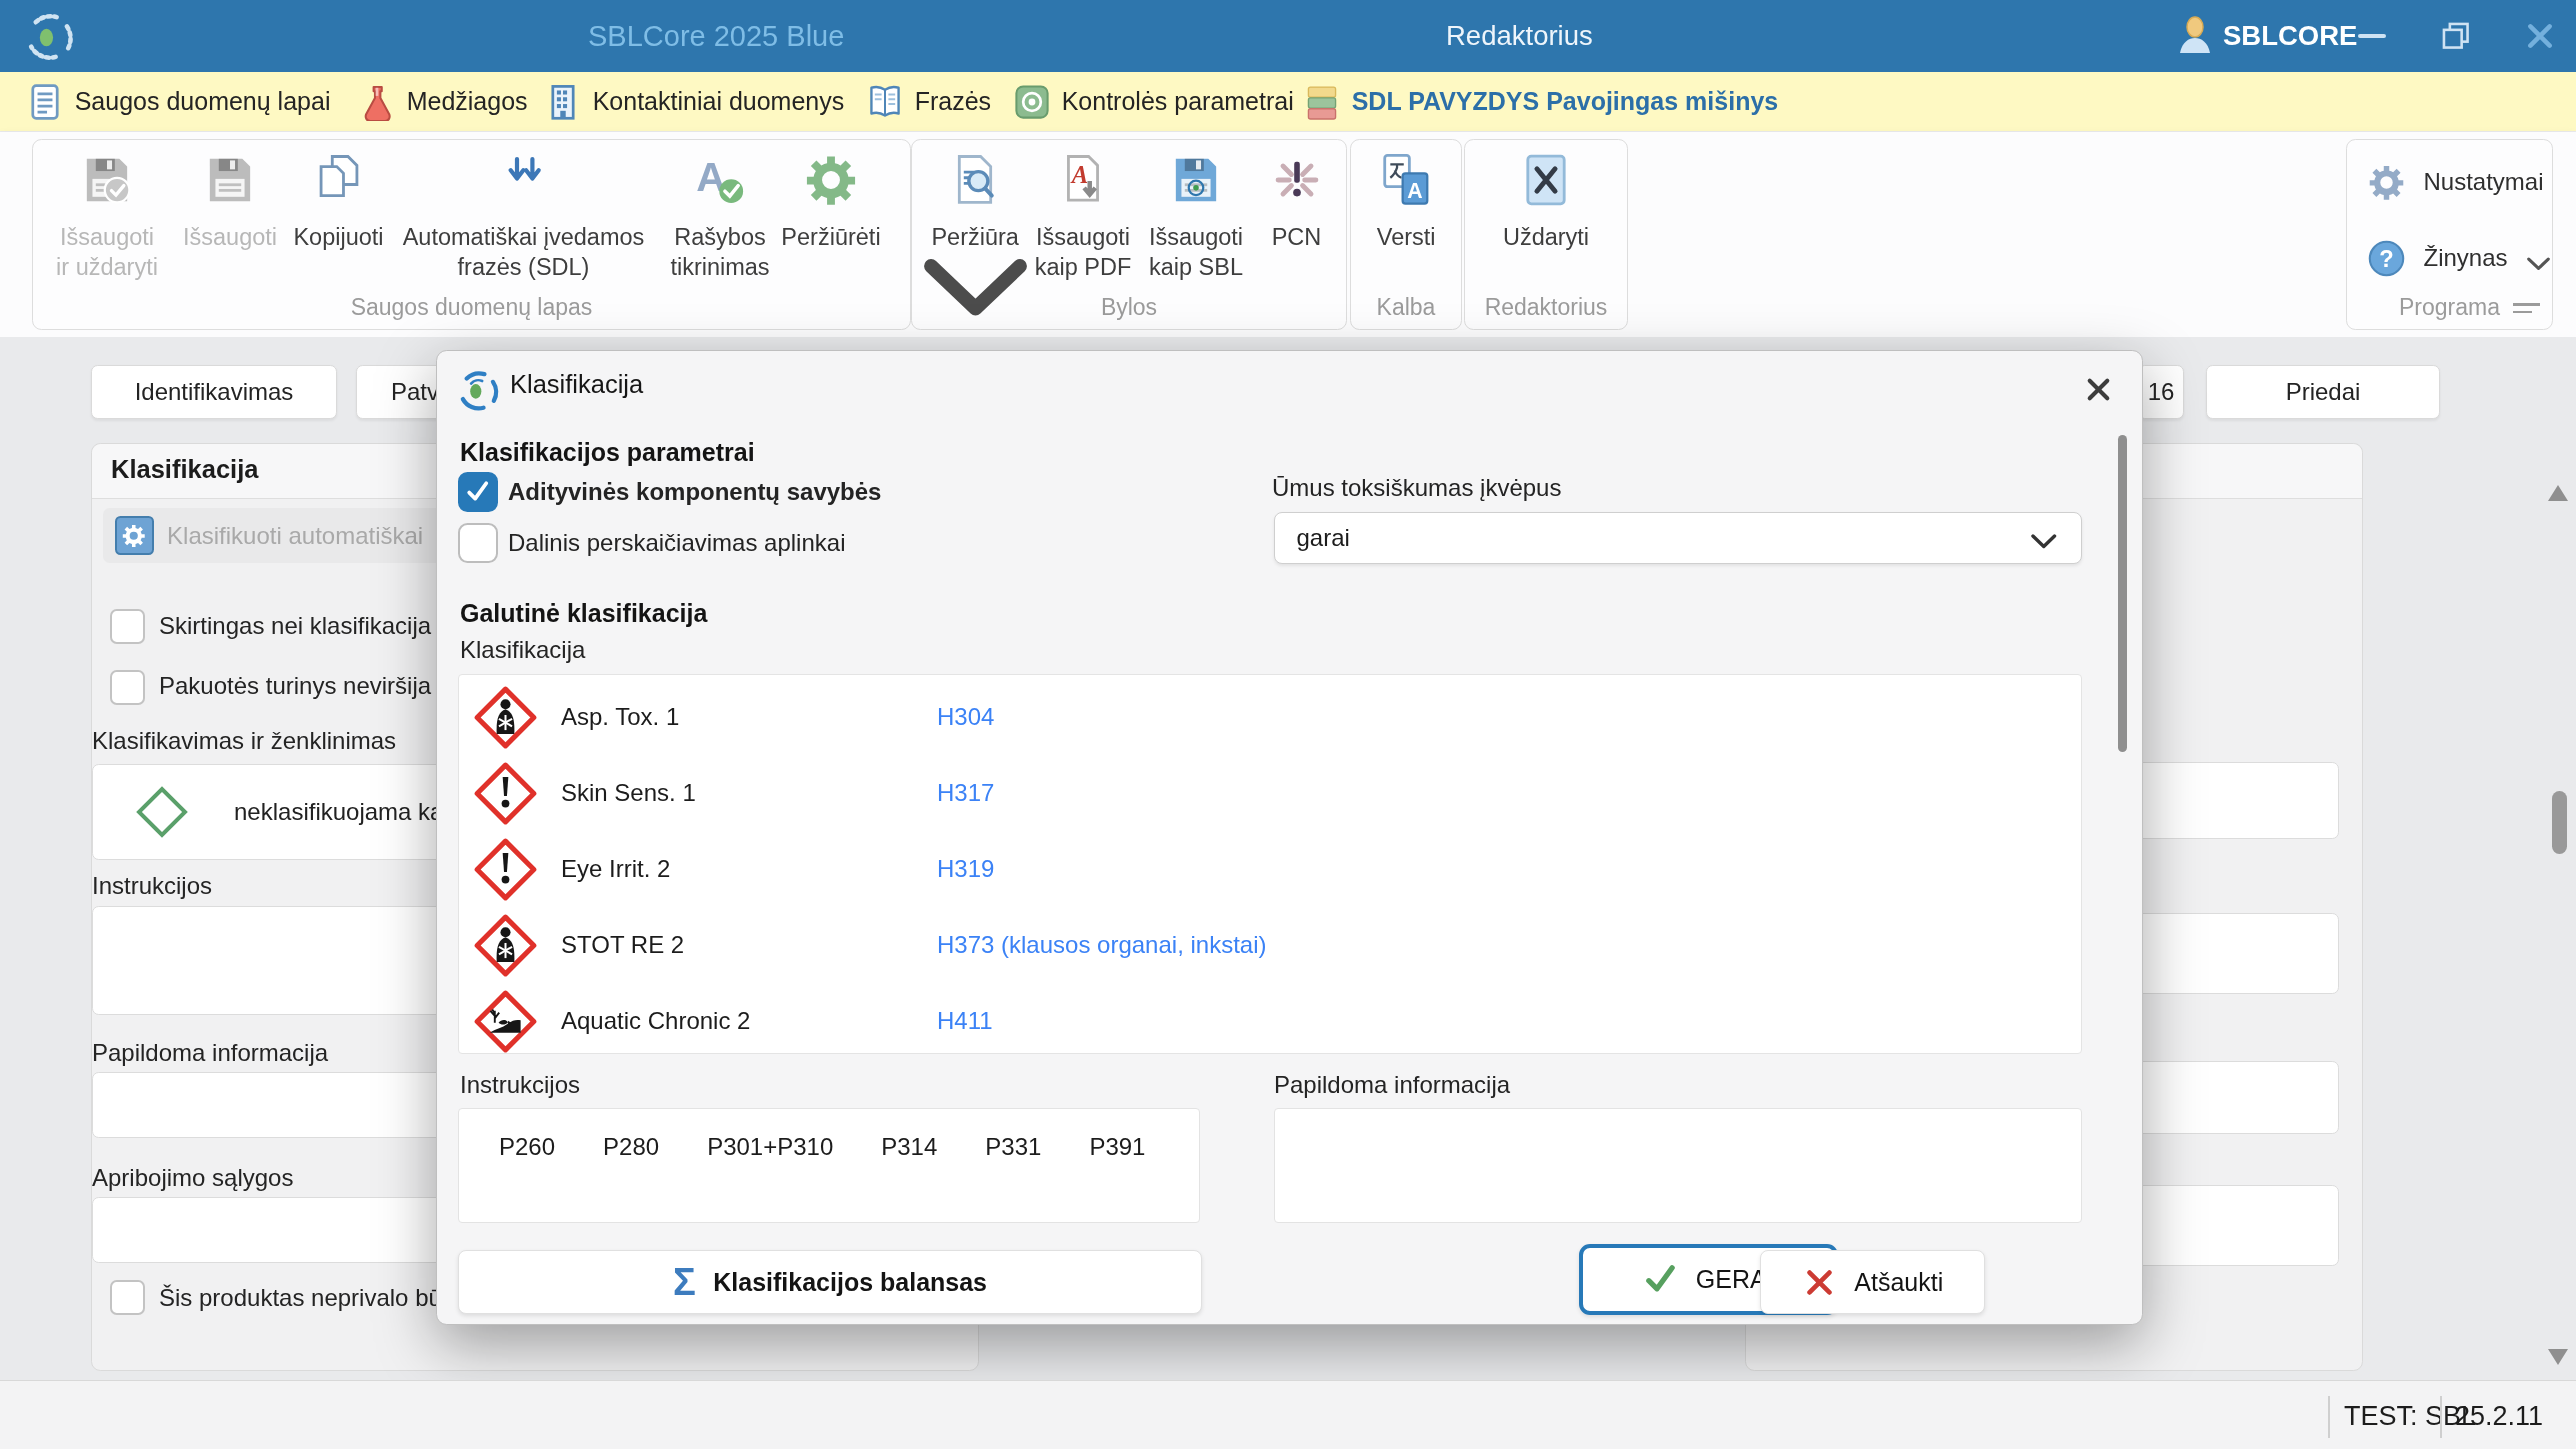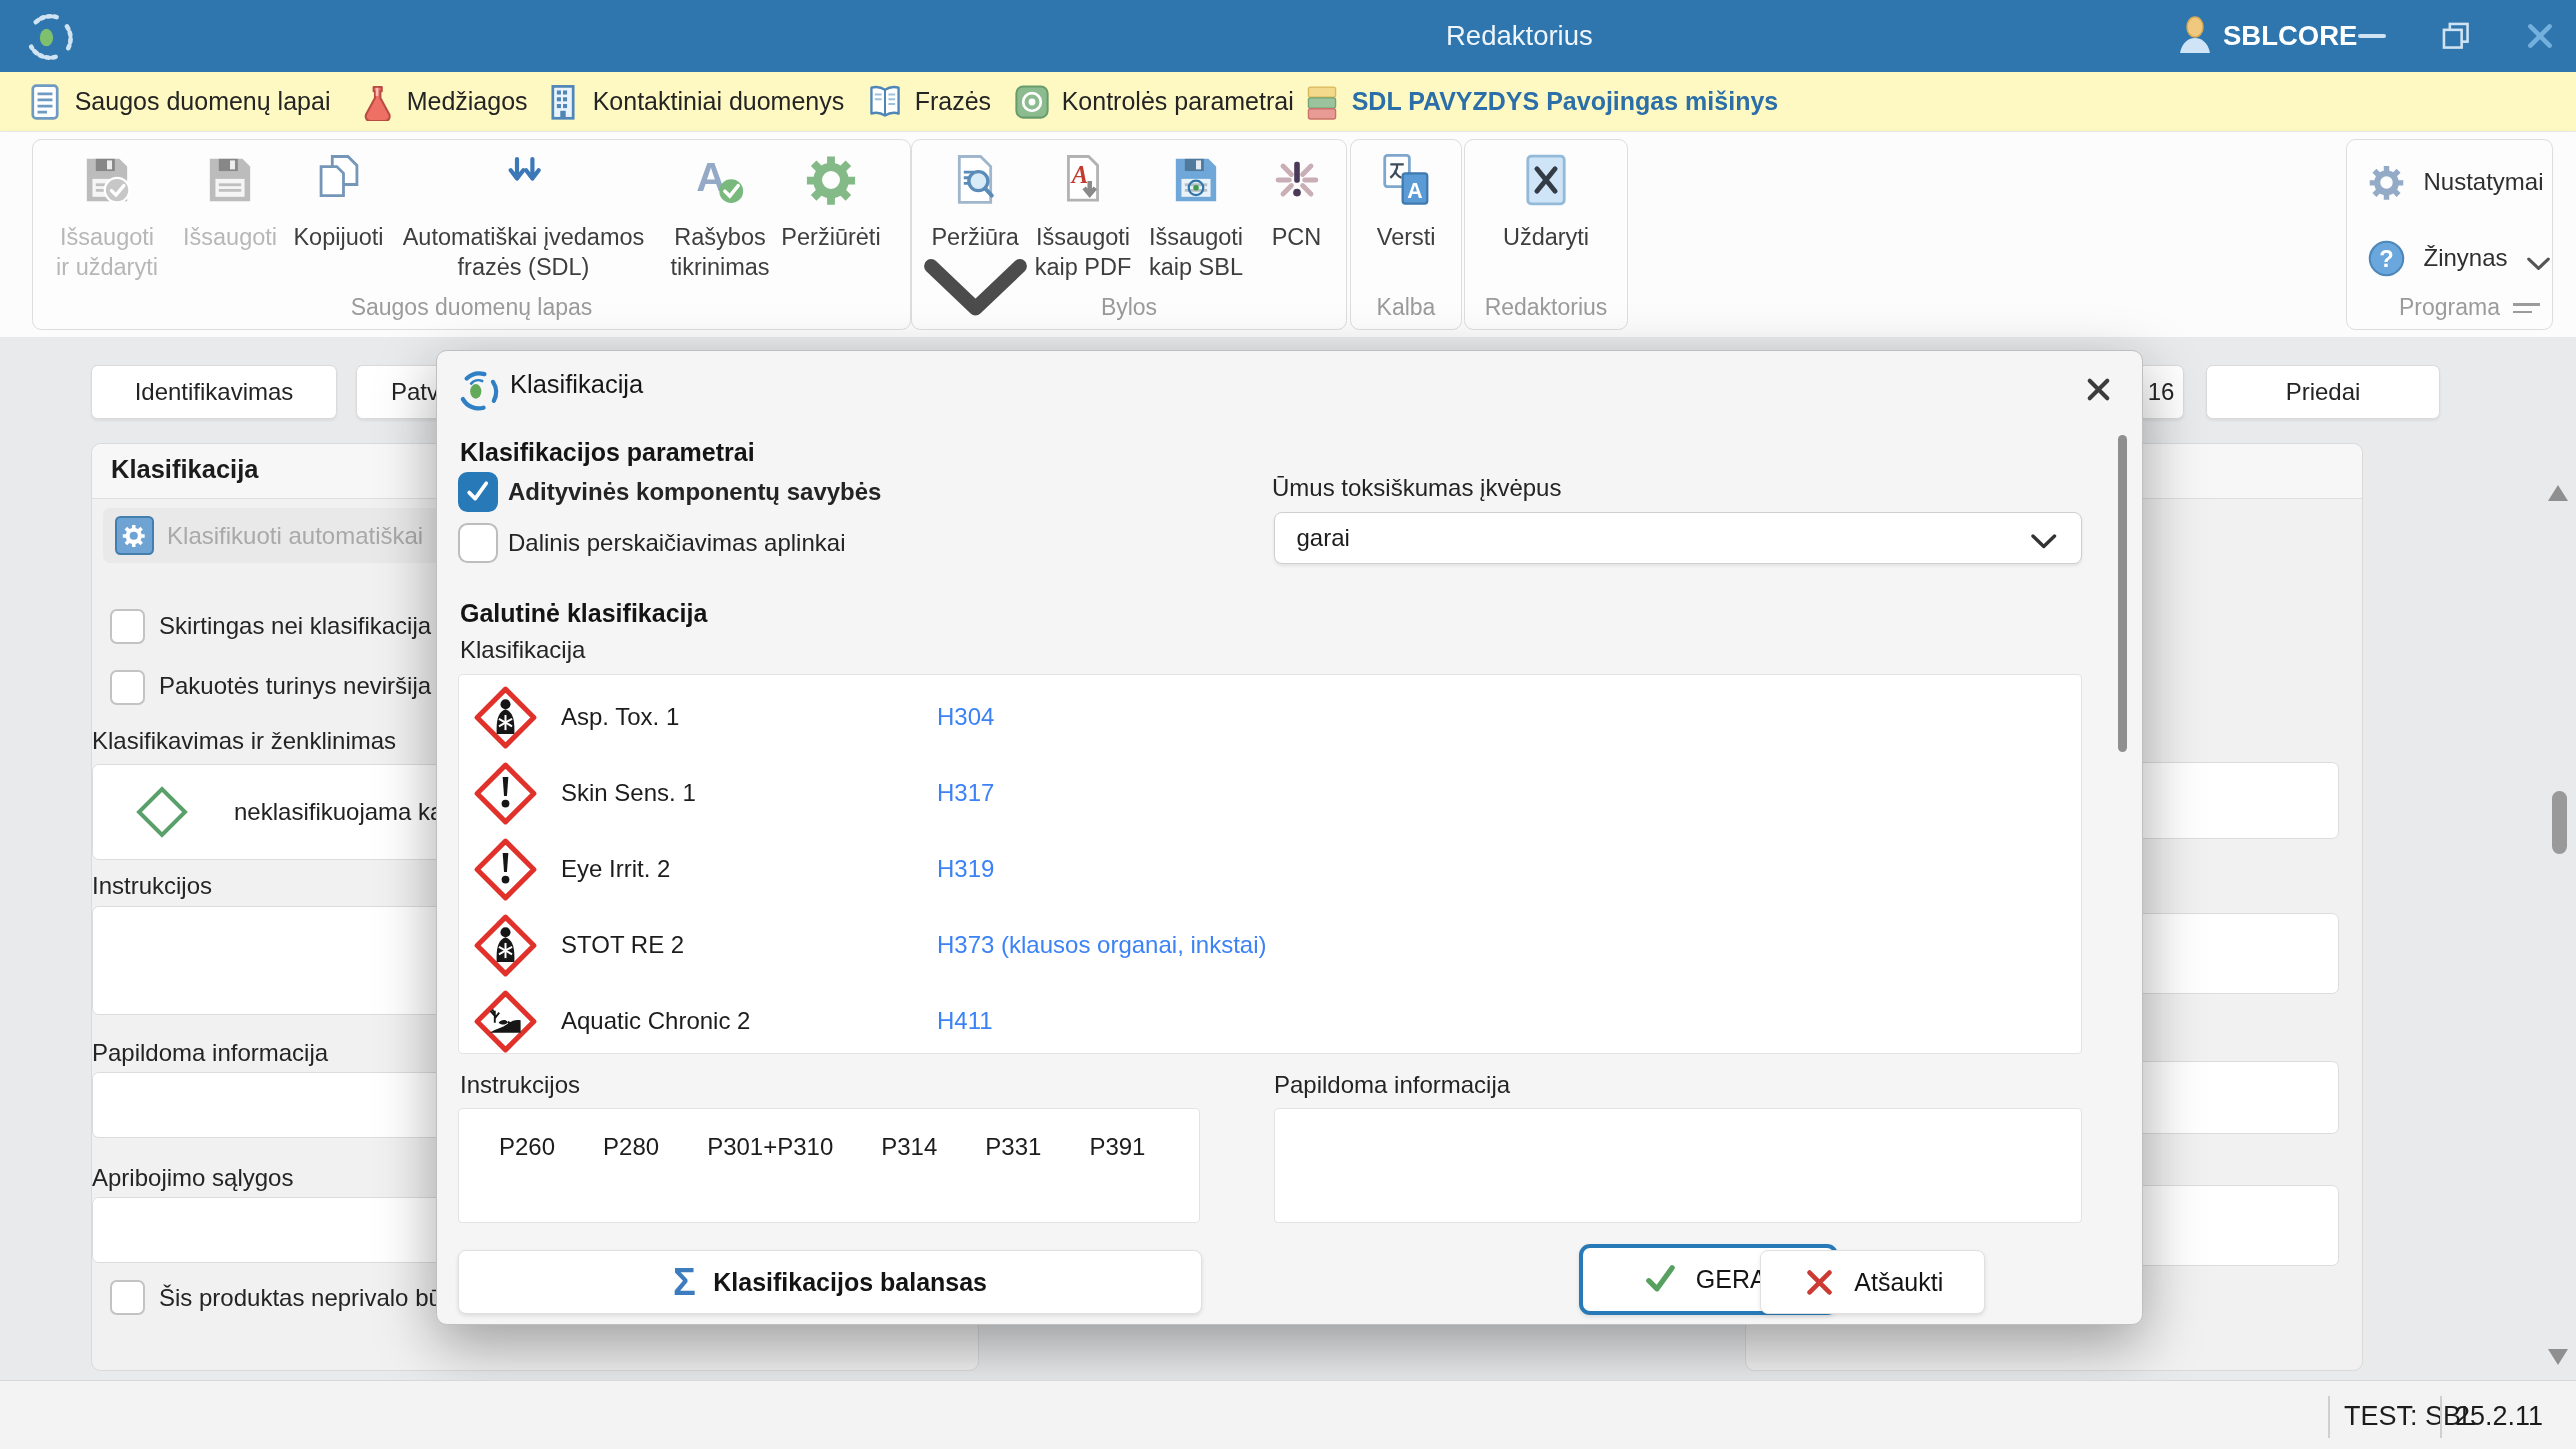--- a/index.html
+++ b/index.html
@@ -180,20 +180,21 @@
 </svg>
 
 <div class="screen">
 
   <div class="titlebar">
     <div class="abs" style="left:23px;top:10.7px;width:51px;height:51px">
       <svg viewBox="0 0 100 100" style="width:100%;height:100%">
           <use href="#sym-logo-light"></use>
         </svg>
     </div>
+    <div class="app-title">SBLCore 2025 Blue</div>
     <div class="win-title">Redaktorius</div>
     <div class="abs" style="left:2175px;top:16px;width:40px;height:40px">
       <svg viewBox="0 0 40 40" style="width:100%;height:100%">
         <ellipse cx="20" cy="11" rx="8" ry="10" fill="#f0c97e" stroke="#d8ab54" stroke-width="1.5"></ellipse>
         <path d="M5 37c2-11 9-15 15-15s13 4 15 15z" fill="#cfe4f6"></path>
       </svg>
     </div>
     <div class="account">SBLCORE</div>
     <div class="cap-btn" style="left:2342px">
       <div style="width:28px;height:4px;background:#cfe3f3;border-radius:2px"></div>

